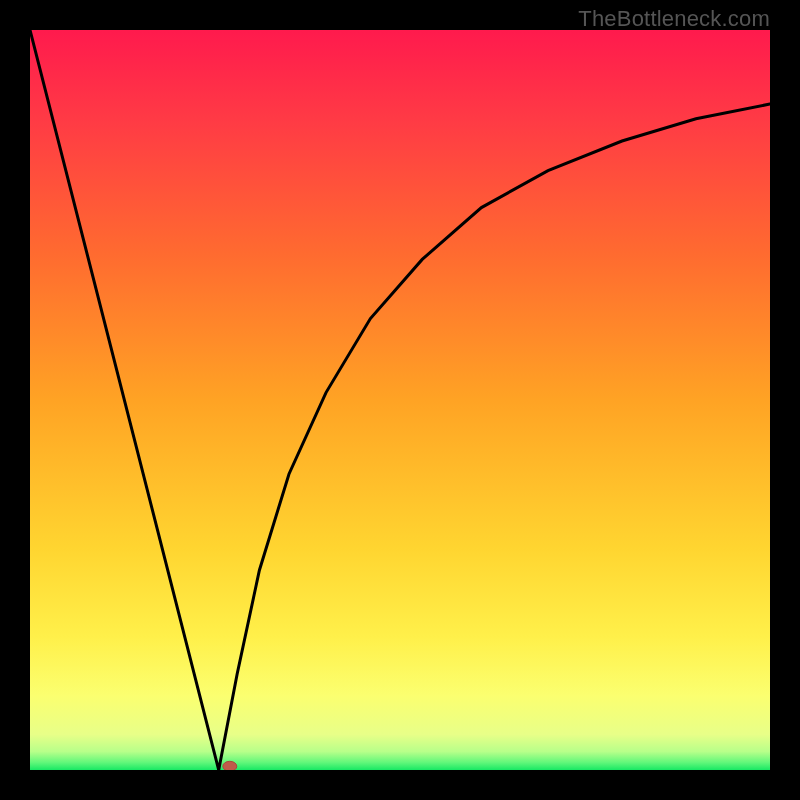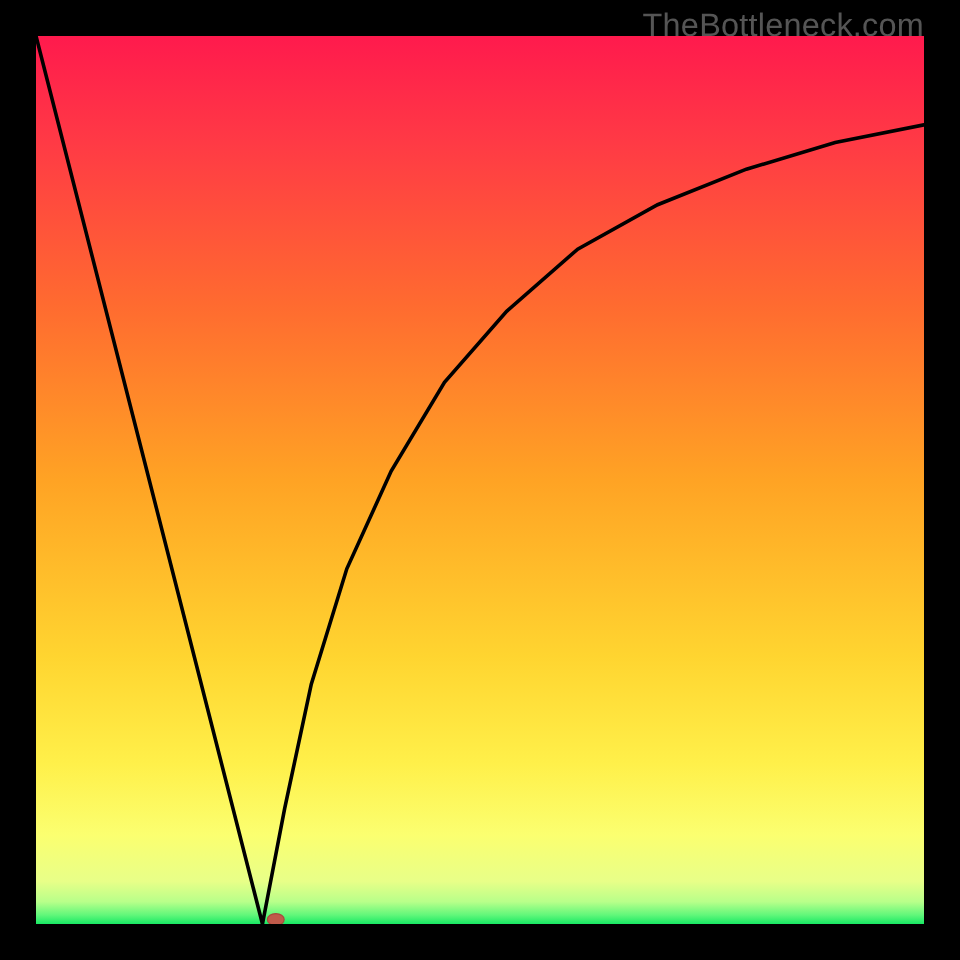--- a/index.html
+++ b/index.html
@@ -24,21 +24,21 @@
     left: 0;
     top: 0;
     width: 740px;
     height: 740px;
   }
   .watermark {
     position: absolute;
     top: 6px;
     right: 30px;
     color: #555;
-    font-size: 27px;
+    font-size: 22px;
     font-weight: 500;
     letter-spacing: 0.2px;
   }
   svg { display: block; }
 </style>
 </head>
 <body>
 
 <div class="watermark">TheBottleneck.com</div>
 

